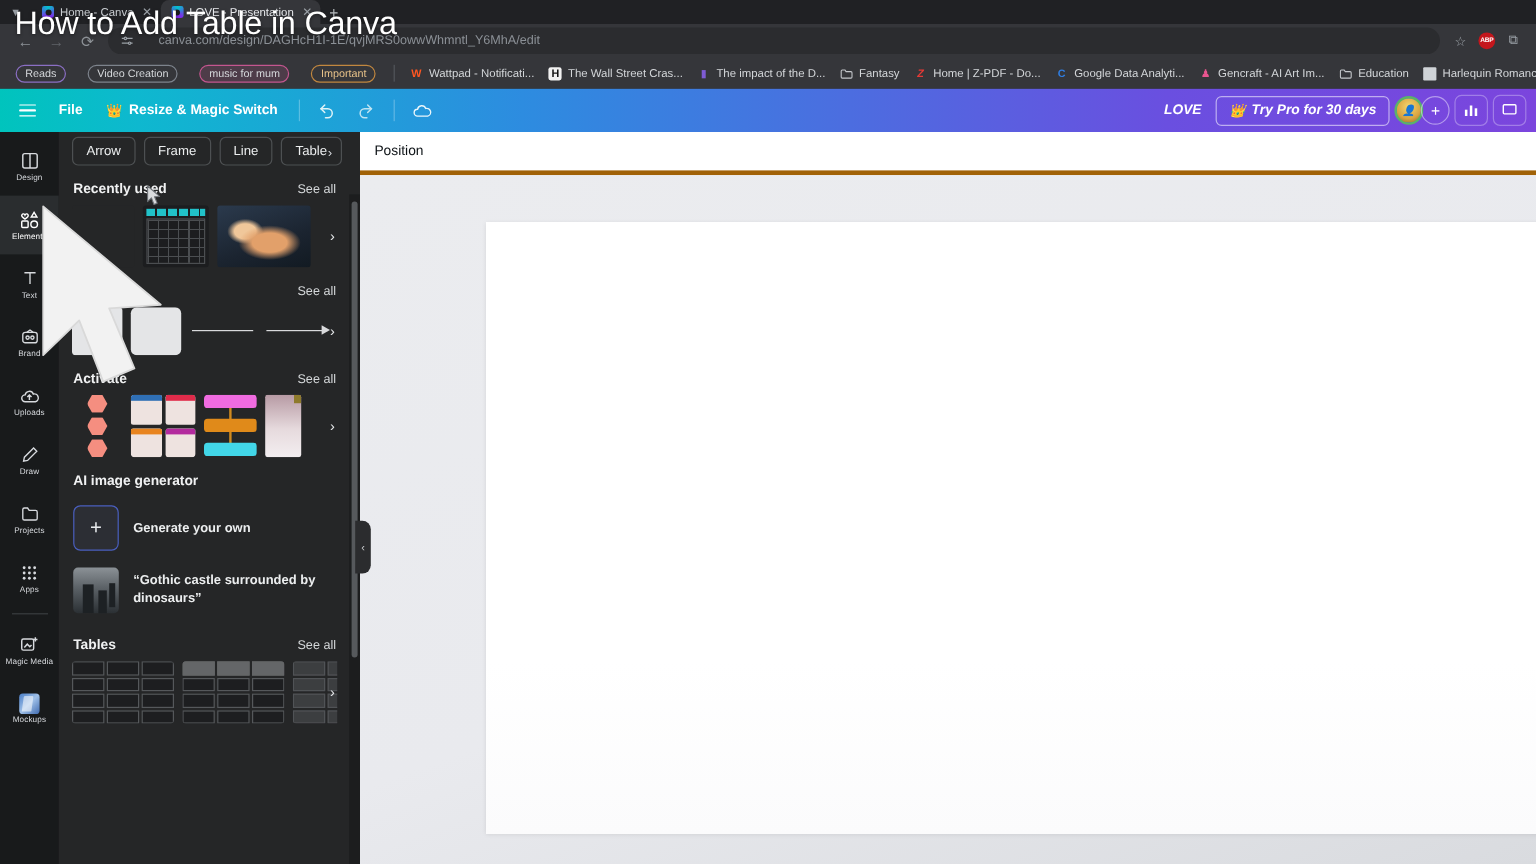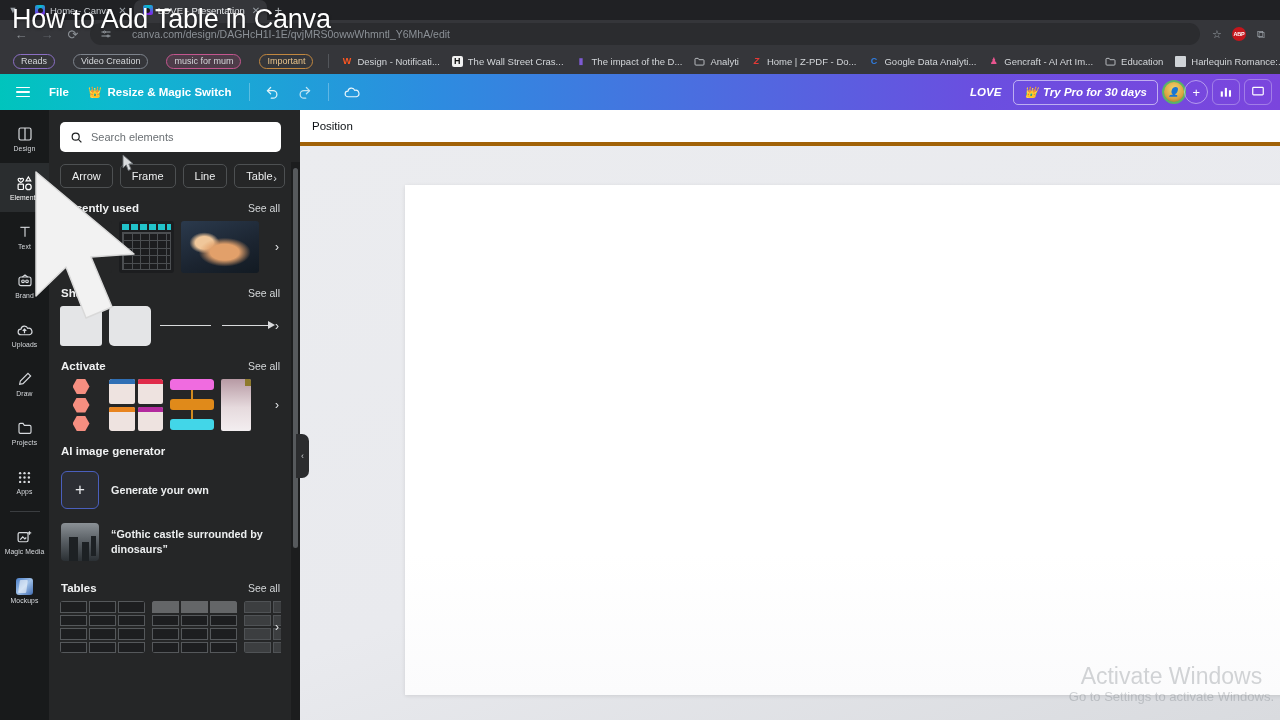--- a/index.html
+++ b/index.html
@@ -365,37 +365,37 @@
         <span class="bm-chip" style="border-color:#c4568f;background:rgba(196,86,143,.18)">music for mum</span>
       </div>
       <div class="bm">
         <span class="bm-chip" style="border-color:#c1873f;color:#e7c289">Important</span>
       </div>
 
       <div class="bm-sep"></div>
 
       <div class="bm">
         <span class="bm-ico" style="color:#ff5722;font-weight:bold">W</span>
-        <span>Design - Notificati...</span>
+        <span>Wattpad - Notificati...</span>
       </div>
       <div class="bm">
         <span class="bm-ico" style="background:#f1f1f1;color:#111;font-weight:bold;border-radius:2px">H</span>
         <span>The Wall Street Cras...</span>
       </div>
       <div class="bm">
         <span class="bm-ico" style="color:#7e5bd4">▮</span>
         <span>The impact of the D...</span>
       </div>
       <div class="bm">
         <span class="bm-ico" style="color:#c5c8cc">
           <svg width="11" height="9" viewBox="0 0 24 20" fill="none" stroke="#c5c8cc" stroke-width="2">
               <path d="M2 5a2 2 0 0 1 2-2h5l2 3h9a2 2 0 0 1 2 2v8a2 2 0 0 1-2 2H4a2 2 0 0 1-2-2z"></path>
             </svg>
         </span>
-        <span>Analyti</span>
+        <span>Fantasy</span>
       </div>
       <div class="bm">
         <span class="bm-ico" style="color:#e53935;font-weight:bold;font-style:italic">Z</span>
         <span>Home | Z-PDF - Do...</span>
       </div>
       <div class="bm">
         <span class="bm-ico" style="color:#2f7de1;font-weight:bold">C</span>
         <span>Google Data Analyti...</span>
       </div>
       <div class="bm">
@@ -586,31 +586,20 @@
       <span class="rail-ico">
           <span class="mock-thumb"></span>
         </span>
       <span class="rail-lbl">Mockups</span>
     </div>
   </div>
 
   <div class="panel">
     <div class="panel-inner">
 
-      <div class="search-wrap">
-        <div class="search-box">
-          <span class="search-ico">
-            <svg width="13" height="13" viewBox="0 0 24 24" fill="none" stroke="#1d1f20" stroke-width="2.2">
-                <circle cx="10.5" cy="10.5" r="6.5"></circle>
-                <line x1="15.5" y1="15.5" x2="21" y2="21"></line>
-              </svg>
-          </span>
-          <span class="search-ph">Search elements</span>
-        </div>
-      </div>
 
       <div class="pills">
         <div class="pill">Arrow</div>
         <div class="pill">Frame</div>
         <div class="pill">Line</div>
         <div class="pill">Table</div>
         <div class="pill-arrow">›</div>
       </div>
 
       <div class="sec-head">
@@ -771,24 +760,20 @@
   <div class="collapse">
     <span>‹</span>
   </div>
 
   <div class="stage">
     <div class="posbar">
       <span class="posbar-lbl">Position</span>
     </div>
     <div class="canvas-bg">
       <div class="page"></div>
-      <div class="watermark">
-        <div class="wm1">Activate Windows</div>
-        <div class="wm2">Go to Settings to activate Windows.</div>
-      </div>
     </div>
   </div>
 
   <div class="cursor">
     <svg width="120" height="160" viewBox="0 0 120 160">
       <path d="M6 4 L6 128 L36 99 L56 150 L82 139 L61 89 L104 86 Z" fill="#f2f2f2" stroke="#d9d9d9" stroke-width="1.5" stroke-linejoin="round"></path>
     </svg>
   </div>
   <div class="mini-cursor">
     <svg width="12" height="18" viewBox="0 0 12 18">

